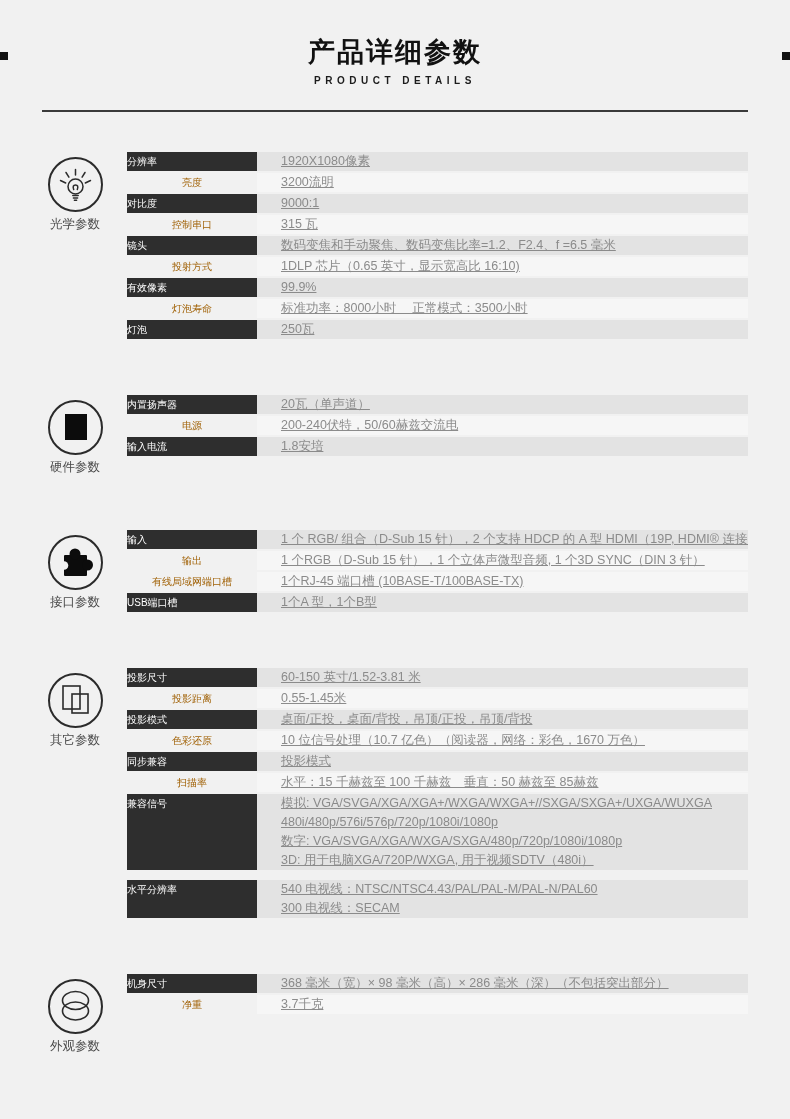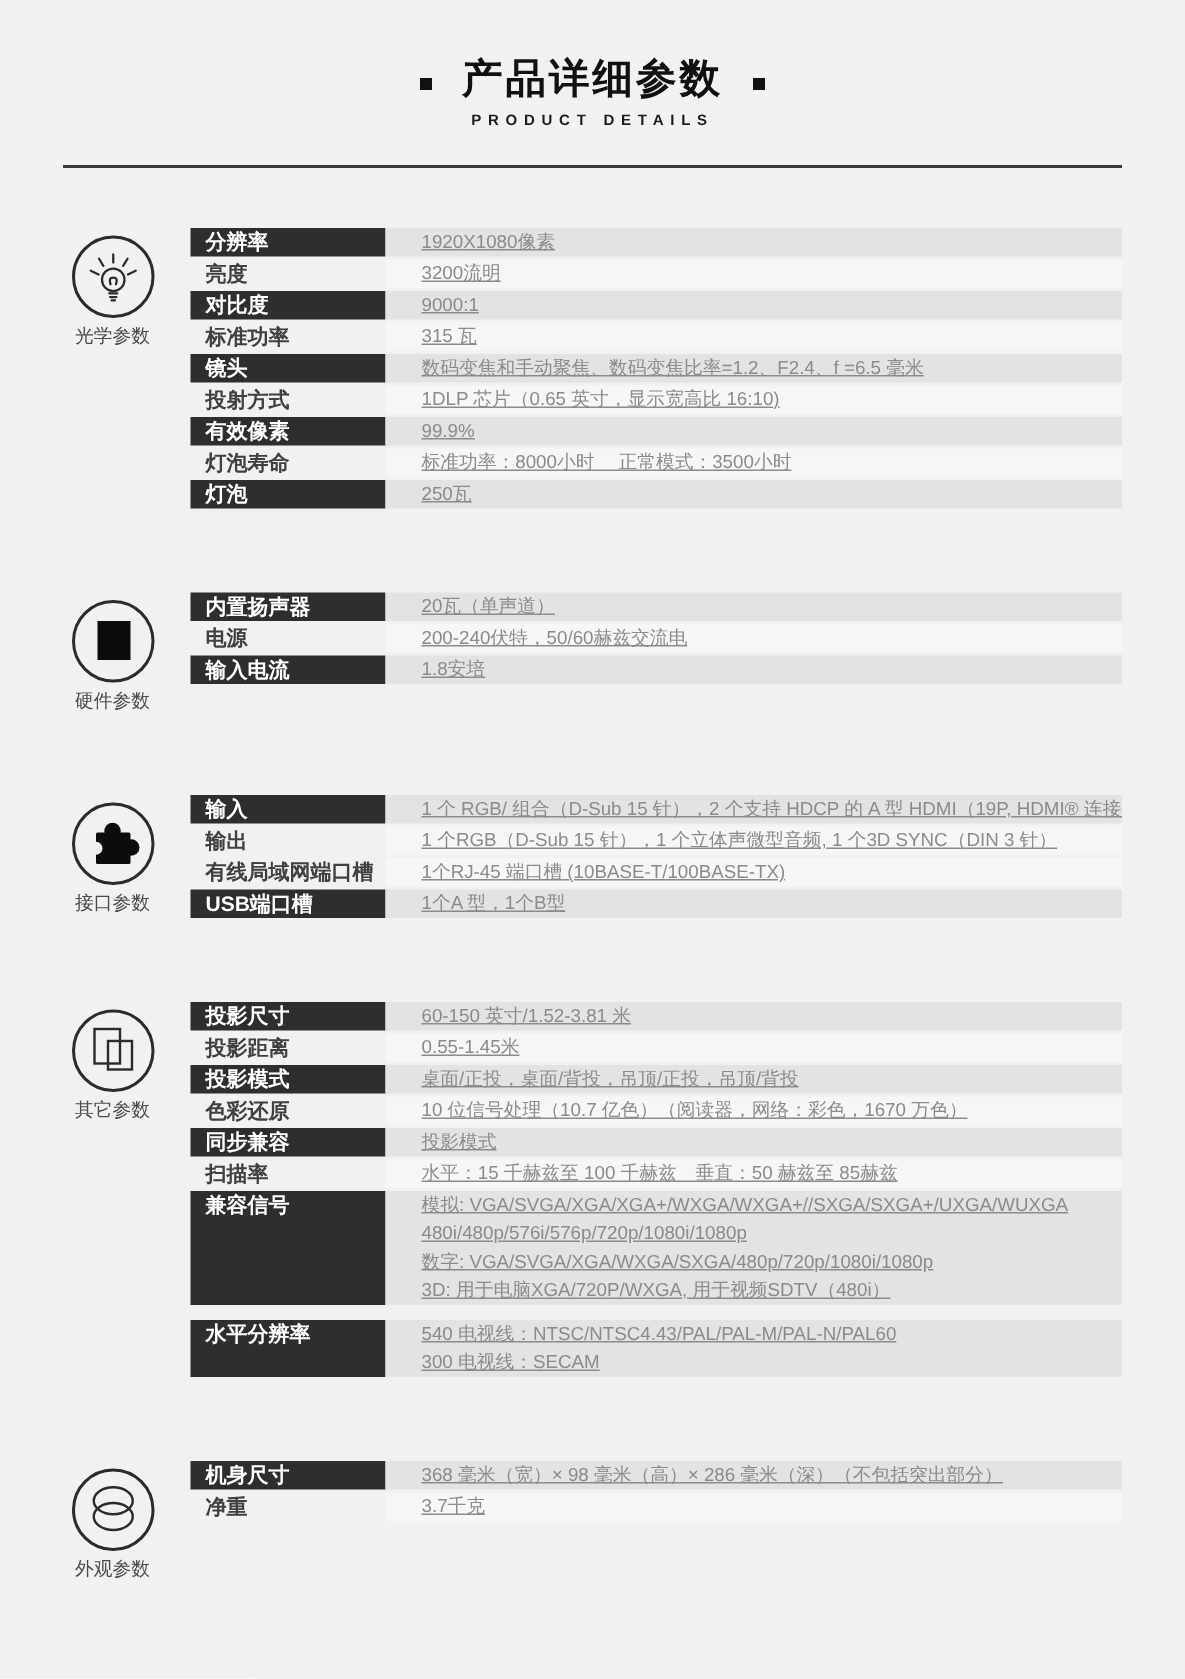--- a/index.html
+++ b/index.html
@@ -5,41 +5,41 @@
   :root{
     --accent:#2e2e2e; --page-bg:#f1f1f1; --dark-val-bg:#e3e3e3;
     --light-val-bg:#f6f6f6; --value-text:#8b8b8b;
   }
   *{box-sizing:border-box;}
   html,body{margin:0;padding:0;background:#fff;}
   body{font-family:"Liberation Sans","DejaVu Sans",sans-serif;}
   .page{width:790px;height:1119px;background:var(--page-bg);overflow:hidden;position:relative;}
   
   .header{padding-top:36px;}
-  .title-row{display:flex;align-items:center;justify-content:center;gap:20px;height:32px;}
+  .title-row{display:flex;align-items:center;justify-content:space-between;gap:20px;height:32px;}
   .page-title{font-size:27px;font-weight:bold;color:#111;margin:0;letter-spacing:2px;}
   .sq{width:8px;height:8px;background:#111;margin-top:8px;}
   .subtitle{text-align:center;font-size:10px;font-weight:bold;letter-spacing:4.5px;color:#1c1c1c;margin-top:7px;}
   .rule{height:2px;background:#3a3a3a;margin:24px 42px 0;}
   
   #sections{margin-top:40px;}
   .section{display:flex;margin:0 42px 54px 43px;}
   .icon-col{width:64px;flex:0 0 64px;}
   .icon-circle{width:57px;height:57px;margin:4px auto 0;}
   .icon-circle svg{display:block;width:57px;height:57px;}
   .icon-label{text-align:center;font-size:12.5px;color:#4a4a4a;margin-top:3px;white-space:nowrap;}
   .rows{flex:1;margin-left:20px;min-width:0;}
   .row{display:flex;margin-bottom:2px;}
   .row.gapped{margin-top:10px;}
-  .row-label{flex:0 0 130px;width:130px;padding-left:10px;font-size:14px;font-weight:bold;line-height:19px;}
+  .row-label{flex:0 0 130px;width:130px;font-size:10px;font-weight:normal;line-height:19px;}
   .row-value{flex:1;min-width:0;padding-left:24px;font-size:12.5px;color:var(--value-text);
              line-height:19px;white-space:nowrap;overflow:hidden;text-decoration:underline;}
   .row.dark .row-label{background:var(--accent);color:#fff;}
   .row.dark .row-value{background:var(--dark-val-bg);}
-  .row.light .row-label{color:#404040;}
+  .row.light .row-label{color:#a16207;text-align:center;}
   .row.light .row-value{background:var(--light-val-bg);}
   .line{height:19px;}
 </style>
 </head>
 <body>
 
 <div class="page">
   <div class="header">
     <div class="title-row">
       <span class="sq"></span>
@@ -82,21 +82,21 @@
   </div>
 
   <div class="row dark">
     <div class="row-label">对比度</div>
     <div class="row-value">
               <div class="line">9000:1</div>
             </div>
   </div>
 
   <div class="row light">
-    <div class="row-label">标准功率</div>
+    <div class="row-label">控制串口</div>
     <div class="row-value">
               <div class="line">315 瓦</div>
             </div>
   </div>
 
   <div class="row dark">
     <div class="row-label">镜头</div>
     <div class="row-value">
               <div class="line">数码变焦和手动聚焦、数码变焦比率=1.2、F2.4、f =6.5 毫米</div>
             </div>

